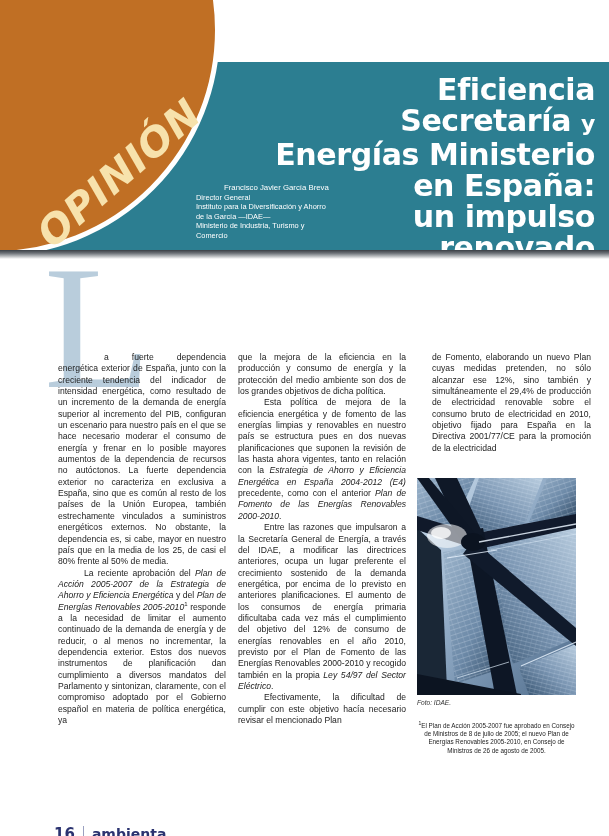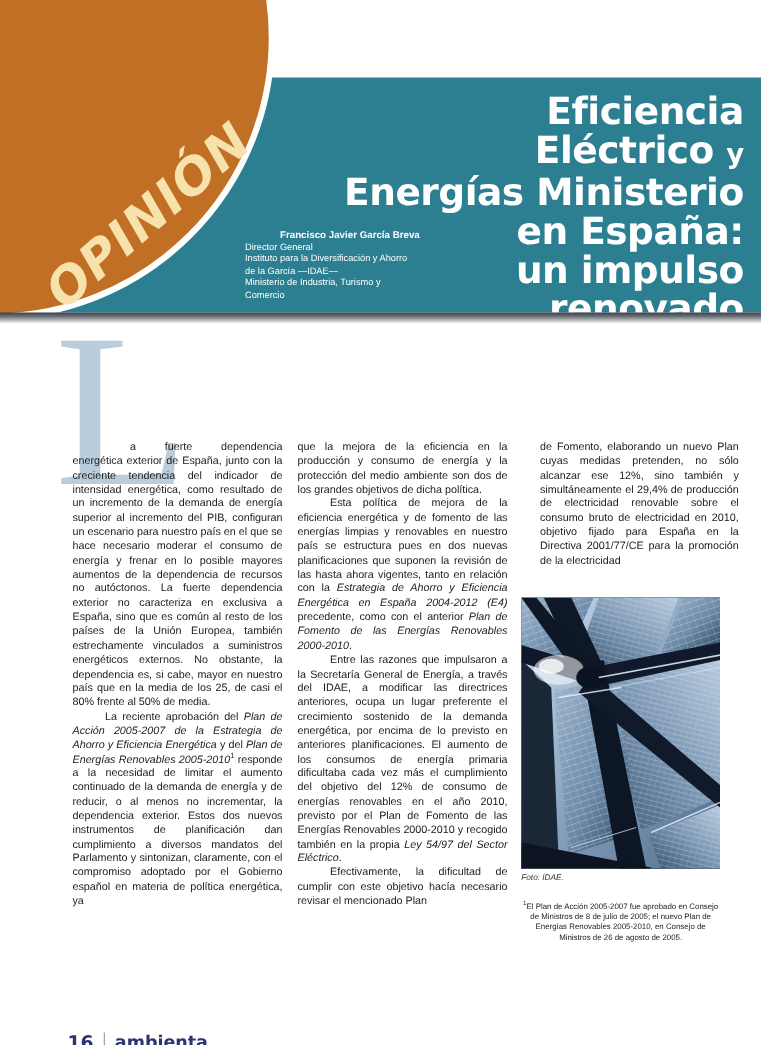--- a/index.html
+++ b/index.html
@@ -95,21 +95,21 @@
   .byline {
     position: absolute;
     left: 196px;
     top: 183px;
     width: 175px;
     color: #ffffff;
     font-size: 7.4px;
     line-height: 9.6px;
   }
   .byline .byline-name {
-    font-weight: bold;
+    font-weight: normal;
     font-size: 7.8px;
     padding-left: 28px;
   }
   .header-shadow {
     position: absolute;
     left: 0;
     top: 250px;
     width: 609px;
     height: 9px;
     background: linear-gradient(to bottom, #3a3f45 0%, #6c7177 35%, #b9bcbf 70%, #ffffff 100%);
@@ -241,21 +241,21 @@
 <div class="page">
 
   <div class="header">
     <div class="header-white-top"></div>
     <div class="header-teal"></div>
     <div class="opinion-circle"></div>
     <div class="opinion-word">OPINIÓN</div>
 
     <div class="title-block">
       <div>Eficiencia</div>
-      <div><span>Eléctrico</span> <span class="small-y">y</span></div>
+      <div><span>Secretaría</span> <span class="small-y">y</span></div>
       <div>Energías Ministerio</div>
       <div>en España:</div>
       <div>un impulso</div>
       <div>renovado</div>
     </div>
 
     <div class="byline">
       <div class="byline-name">Francisco Javier García Breva</div>
       <div>Director General</div>
       <div>Instituto para la Diversificación y Ahorro</div>

